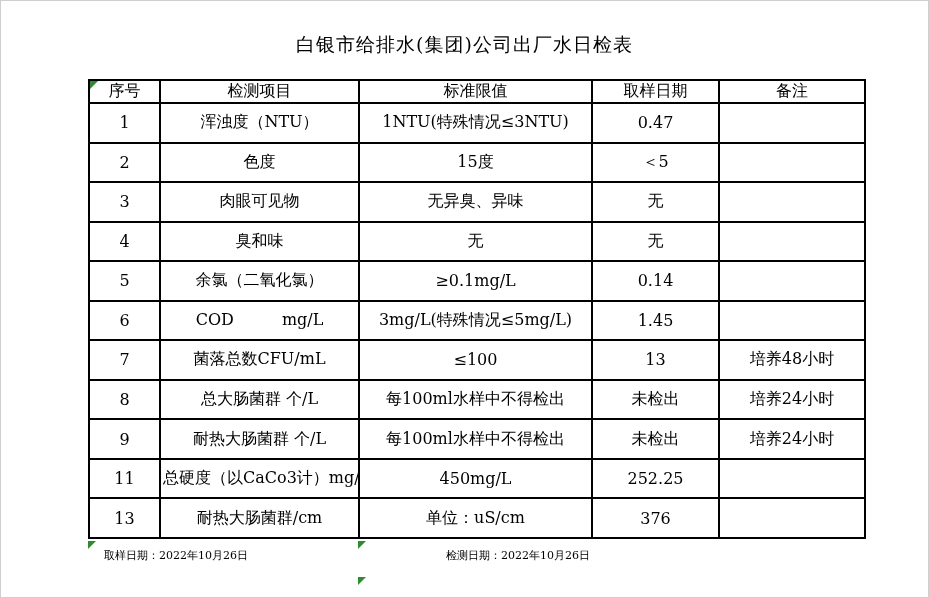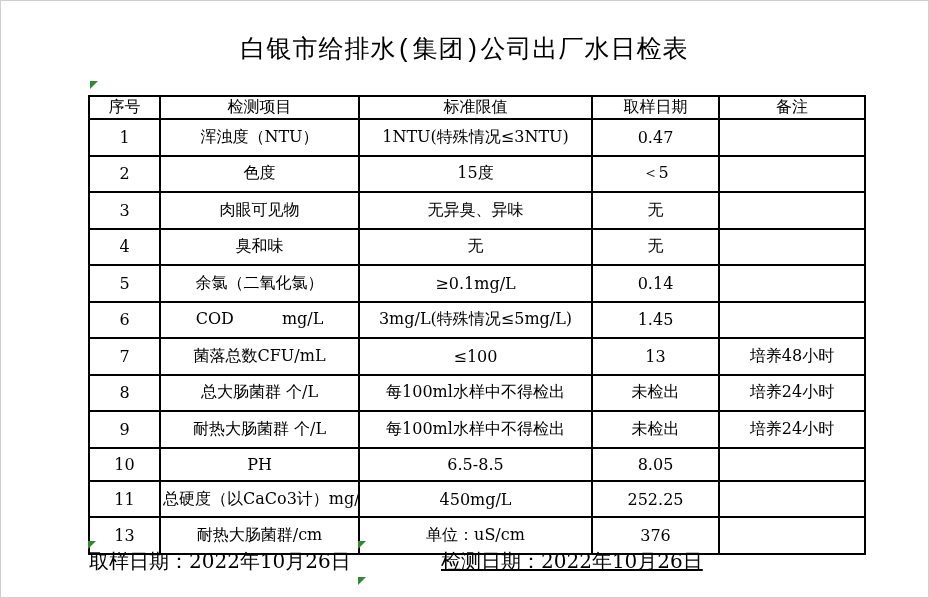--- a/index.html
+++ b/index.html
@@ -10,28 +10,27 @@
     color:#000;
     font-family:"DejaVu Serif","Liberation Serif",serif;
     border:1px solid #cfcfcf;
     box-sizing:border-box;
     overflow:hidden;
   }
   .title{
     position:absolute;
     top:31px;left:0;width:100%;
     text-align:center;
-    font-size:25px;
+    font-size:19px;
     letter-spacing:1px;
     white-space:nowrap;
-    font-family:Liberation Mono, monospace;
   }
   table.daily{
     position:absolute;
-    left:87px;top:94px;
+    left:87px;top:78px;
     width:776px;height:460px;
     border-collapse:collapse;
     table-layout:fixed;
   }
   table.daily th, table.daily td{
     border:2px solid #000;
     font-size:16px;
     font-weight:normal;
     text-align:center;
     vertical-align:middle;
@@ -44,25 +43,26 @@
     width:8px;height:8px;
     clip-path:polygon(0 0,100% 0,0 100%);
   }
   .flag1{left:89px;top:80px;}
   .flag2{left:87px;top:540px;}
   .flag3{left:357px;top:540px;}
   .flag4{left:357px;top:576px;}
   .footer-item{
     position:absolute;
     top:547px;
-    font-size:20px;
+    font-size:11px;
     white-space:nowrap;
+    margin-left:15px;
   }
   .f-sampling{left:88px;}
-  .f-testing{left:440px;text-decoration:underline;}
+  .f-testing{left:430px;}
   .f-reporter{left:678px;}
 </style>
 </head>
 <body>
 
 <div class="page">
 
   <div class="title">白银市给排水(集团)公司出厂水日检表</div>
 
   <table class="daily">
@@ -140,27 +140,20 @@
           <td>培养24小时</td>
         </tr>
         <tr>
           <td>9</td>
           <td>耐热大肠菌群 个/L</td>
           <td>每100ml水样中不得检出</td>
           <td>未检出</td>
           <td>培养24小时</td>
         </tr>
         <tr>
-          <td>10</td>
-          <td>PH</td>
-          <td>6.5-8.5</td>
-          <td>8.05</td>
-          <td></td>
-        </tr>
-        <tr>
           <td>11</td>
           <td>总硬度（以CaCo3计）mg/L</td>
           <td>450mg/L</td>
           <td>252.25</td>
           <td></td>
         </tr>
         <tr>
           <td>13</td>
           <td>耐热大肠菌群/cm</td>
           <td>单位：uS/cm</td>

